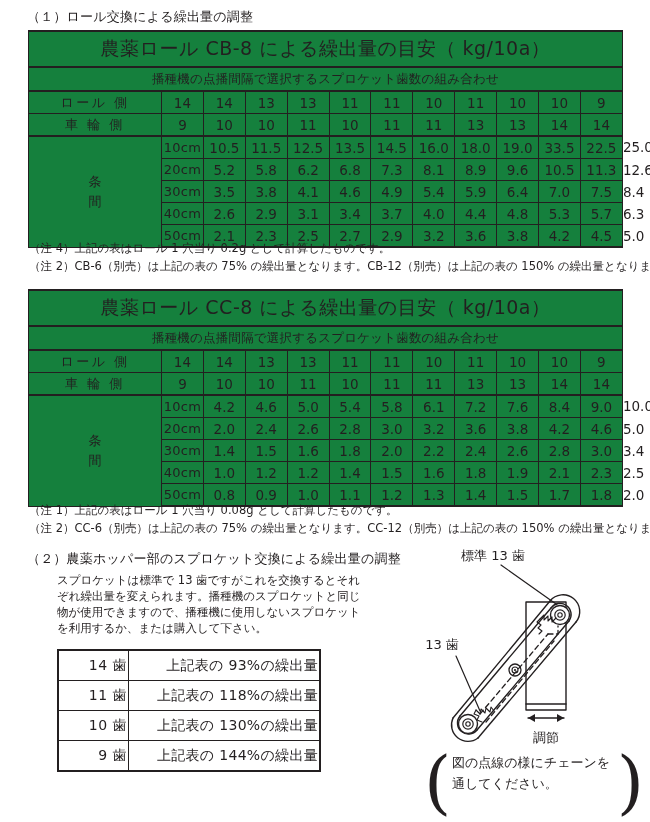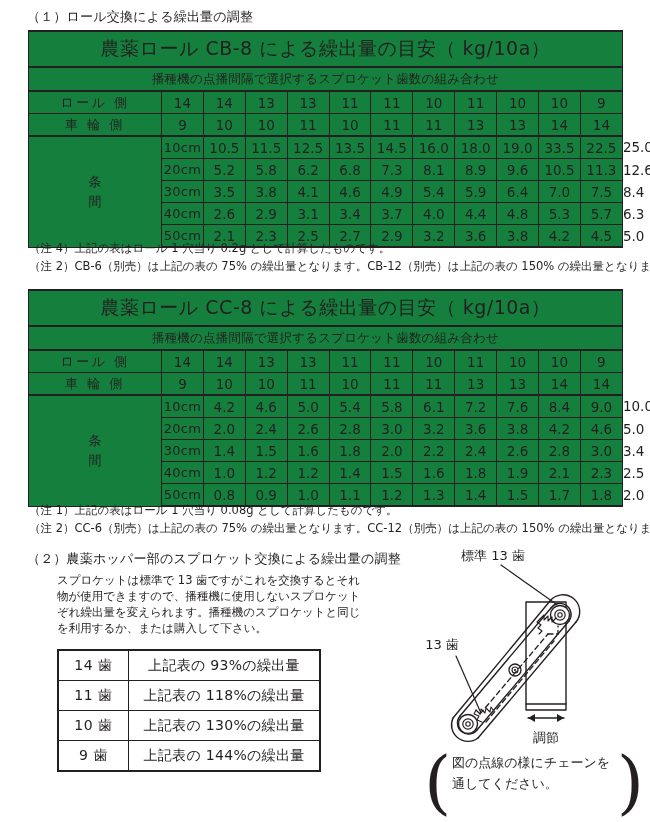--- a/index.html
+++ b/index.html
@@ -127,21 +127,21 @@
     left: 57px;
     top: 649px;
     width: 264px;
     border-collapse: collapse;
     table-layout: fixed;
     background: #fff;
   }
   #table-sprocket td {
     border: 1px solid #231f20;
     height: 27px;
-    text-align: center;
+    text-align: right;
     vertical-align: middle;
     color: #231f20;
   }
   #table-sprocket .teeth-col {
     width: 67px;
     font-size: 14px;
     letter-spacing: 0.5px;
   }
   #table-sprocket .desc-col {
     font-size: 14px;
@@ -467,22 +467,22 @@
 
 <div class="note-block" id="notes-2">
   <div class="note-line">（注 1）上記の表はロール 1 穴当り 0.08g として計算したものです。</div>
   <div class="note-line">（注 2）CC-6（別売）は上記の表の 75% の繰出量となります。CC-12（別売）は上記の表の 150% の繰出量となります。</div>
 </div>
 
 <div class="section-heading" id="heading-2">（２）農薬ホッパー部のスプロケット交換による繰出量の調整</div>
 
 <div id="para-sprocket">
   <div>スプロケットは標準で 13 歯ですがこれを交換するとそれ</div>
+  <div>ぞれ繰出量を変えられます。播種機のスプロケットと同じ</div>
   <div>物が使用できますので、播種機に使用しないスプロケット</div>
-  <div>ぞれ繰出量を変えられます。播種機のスプロケットと同じ</div>
   <div>を利用するか、または購入して下さい。</div>
 </div>
 
 <table id="table-sprocket">
   <tbody>
     <tr>
       <td class="teeth-col">14 歯</td>
       <td class="desc-col">上記表の 93%の繰出量</td>
     </tr>
     <tr>

